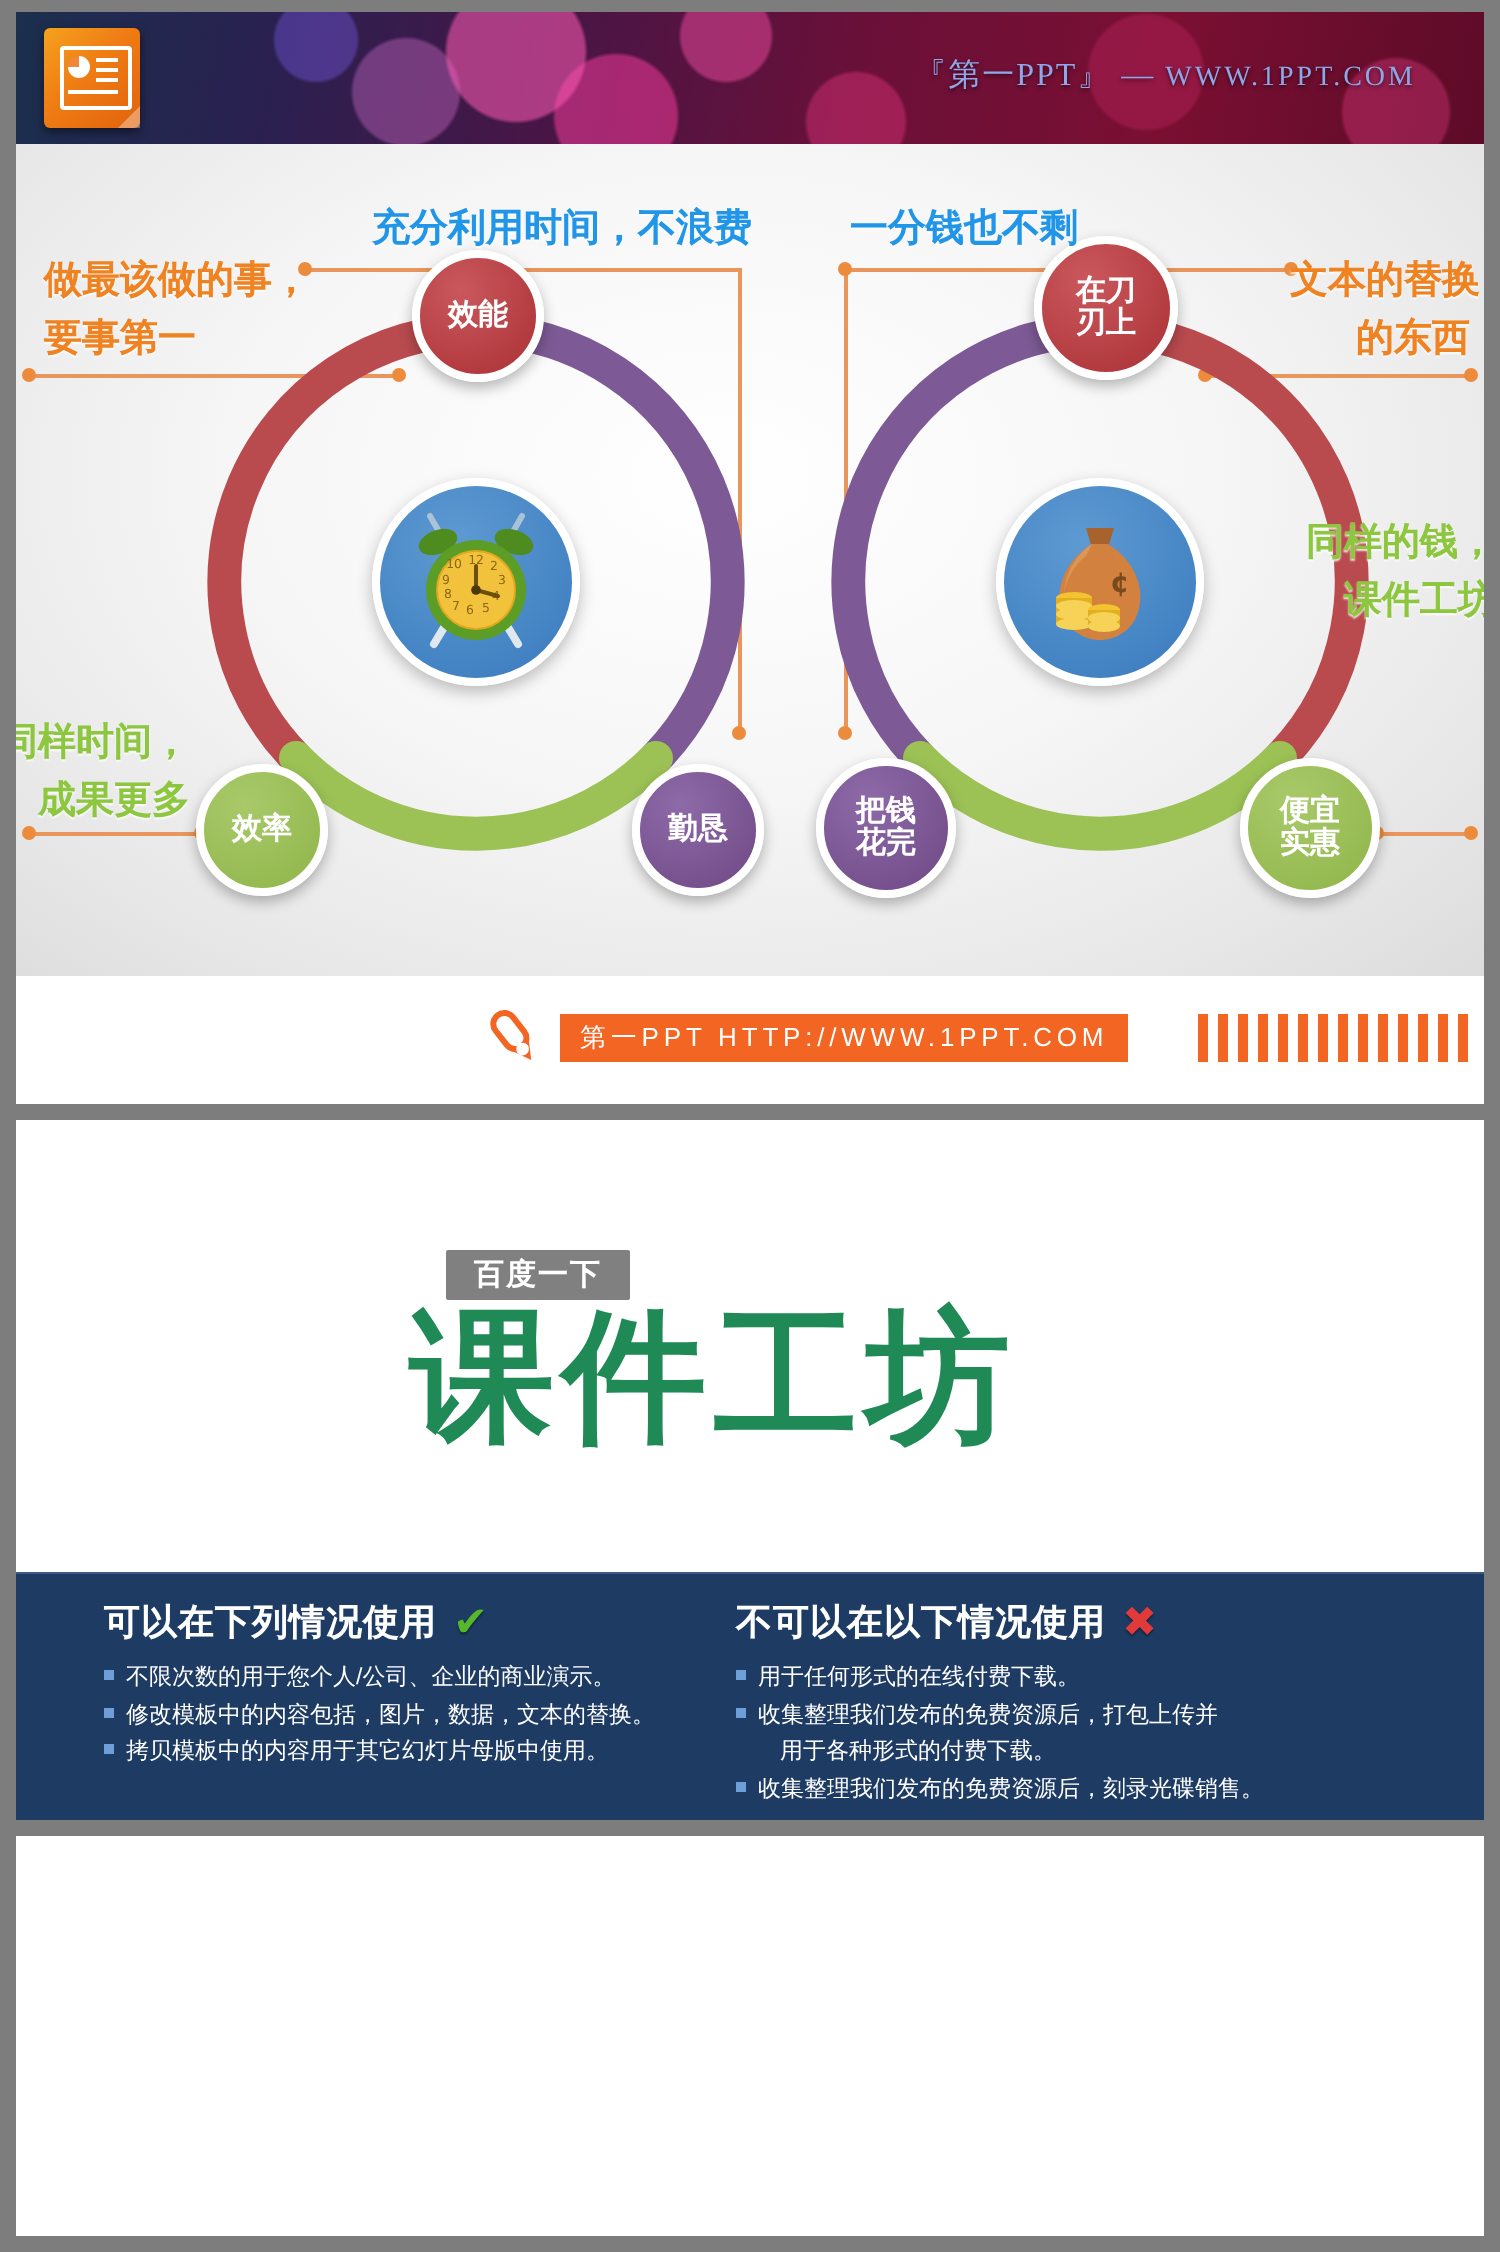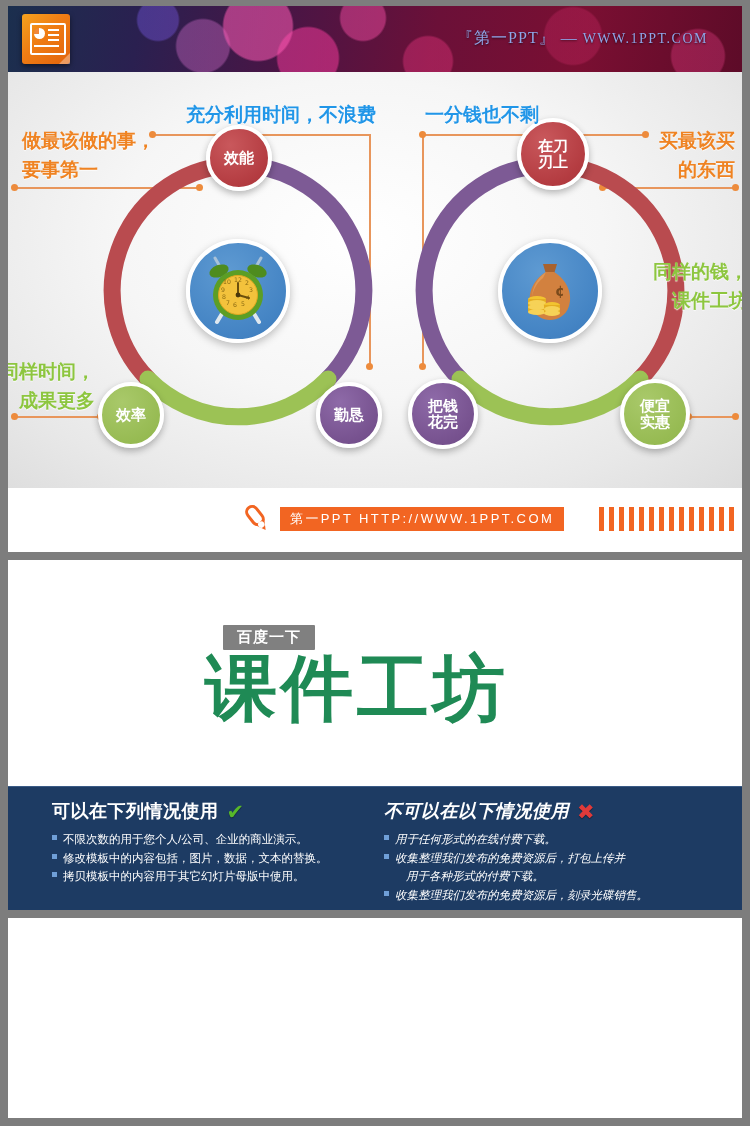--- a/index.html
+++ b/index.html
@@ -79,21 +79,21 @@
   #slide2{position:absolute;left:8px;top:560px;width:734px;height:350px;background:#fff;overflow:hidden;}
   .badge{position:absolute;left:215px;top:65px;background:#808080;color:#fff;border-radius:1px;
      padding:3px 14px;font-size:15px;font-weight:bold;letter-spacing:1px;}
   .brand{position:absolute;left:197px;top:92px;color:#1f8a55;font-weight:bold;font-size:72px;
      letter-spacing:4px;line-height:1;font-family:"DejaVu Sans",sans-serif;}
 
   
   .lic{position:absolute;left:0;top:226px;width:734px;height:124px;background:#1d3b63;color:#fff;
      border-top:1px solid #3a5b86;}
   .lic .col{position:absolute;top:12px;}
-  .lic .c1{left:44px;} .lic .c2{left:376px;font-style:italic;}
+  .lic .c1{left:44px;} .lic .c2{left:360px;}
   .lic h3{margin:0 0 7px 0;font-size:18px;font-weight:bold;letter-spacing:.5px;display:flex;align-items:center;gap:8px;}
   .lic ul{margin:0;padding:0;list-style:none;}
   .lic li{font-size:11.5px;line-height:1.62;position:relative;padding-left:11px;white-space:nowrap;}
   .lic li:before{content:"";position:absolute;left:0;top:5px;width:5px;height:5px;background:#6f9fd8;}
   .lic li.cont:before{display:none;}
   .lic li.cont{padding-left:22px;}
   .tick{font-size:21px;color:#57b72a;line-height:1;text-shadow:0 1px 1px rgba(0,0,0,.4);}
   .cross{font-size:21px;color:#e03a3a;line-height:1;font-weight:bold;text-shadow:0 1px 1px rgba(0,0,0,.4);}
 
   
@@ -254,21 +254,21 @@
       <span>
         <span style="display:block">便宜</span>
         <span style="display:block">实惠</span>
       </span>
     </div>
 
     <div class="lbl blue" style="left:417px;top:28px;">
       <span>一分钱也不剩</span>
     </div>
     <div class="lbl org" style="left:637px;top:54px;text-align:right;width:90px;">
-      <div>买最该买</div>
+      <div>文本的替换</div>
       <div>的东西</div>
     </div>
     <div class="lbl grn" style="left:640px;top:185px;text-align:right;width:100px;">
       <div>同样的钱，</div>
       <div>课件工坊</div>
     </div>
   </div>
 
   <div class="ftr">
     <svg class="ftr-pen" viewBox="0 0 34 34" aria-hidden="true">

